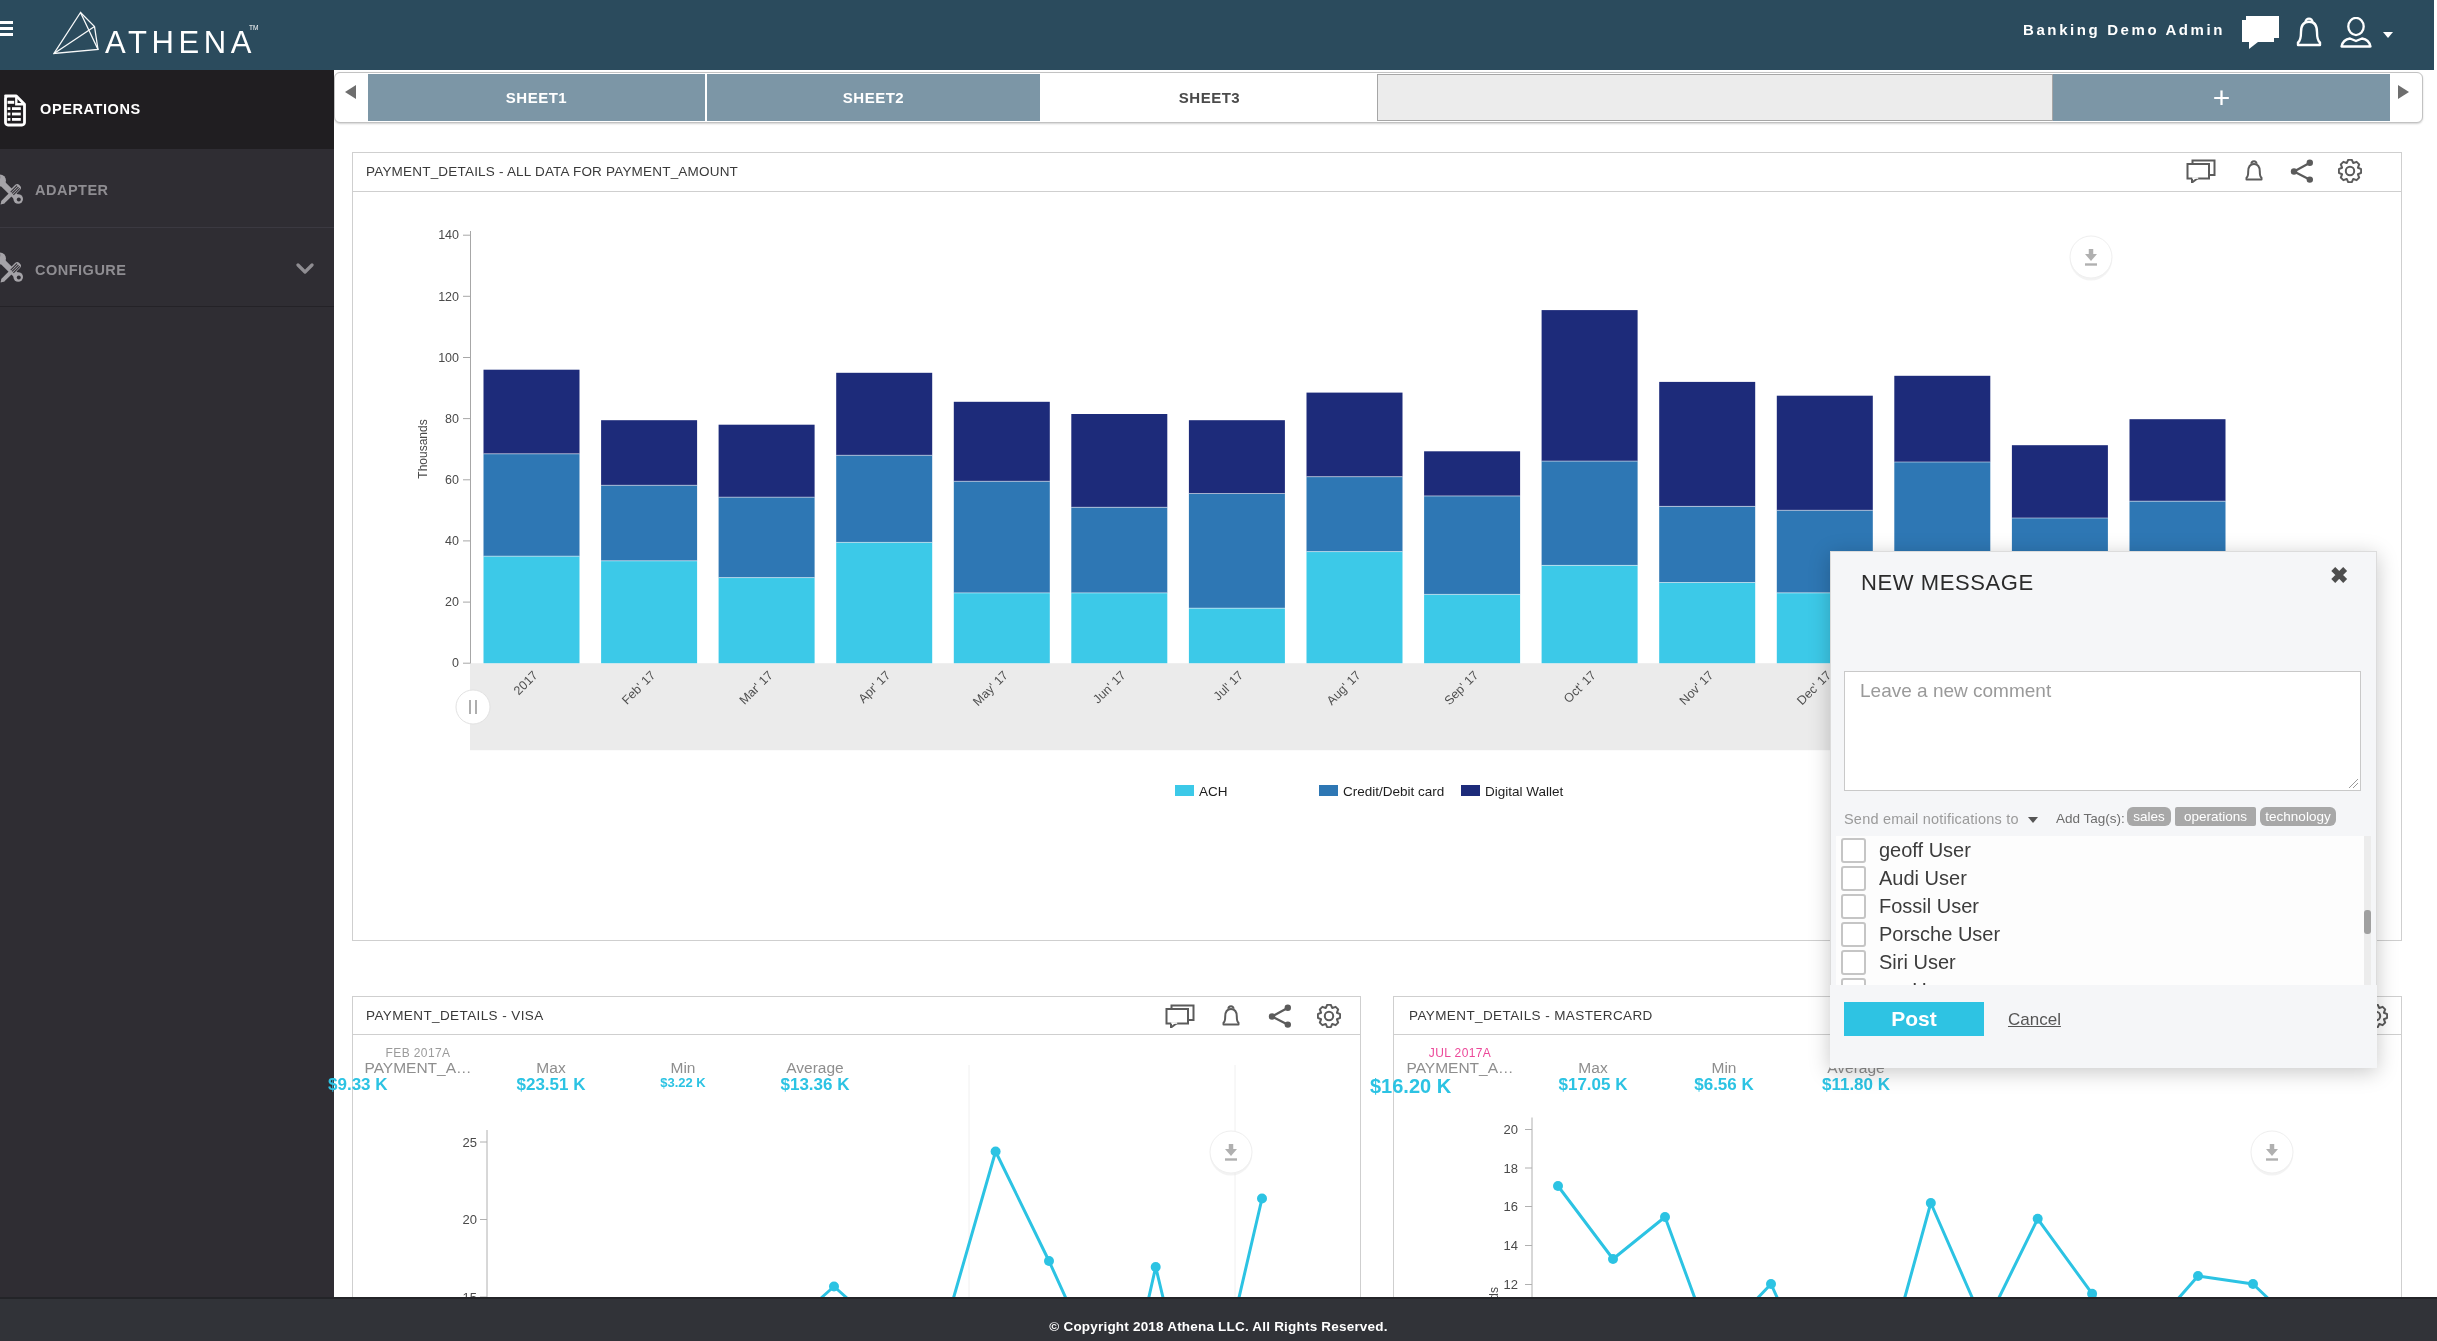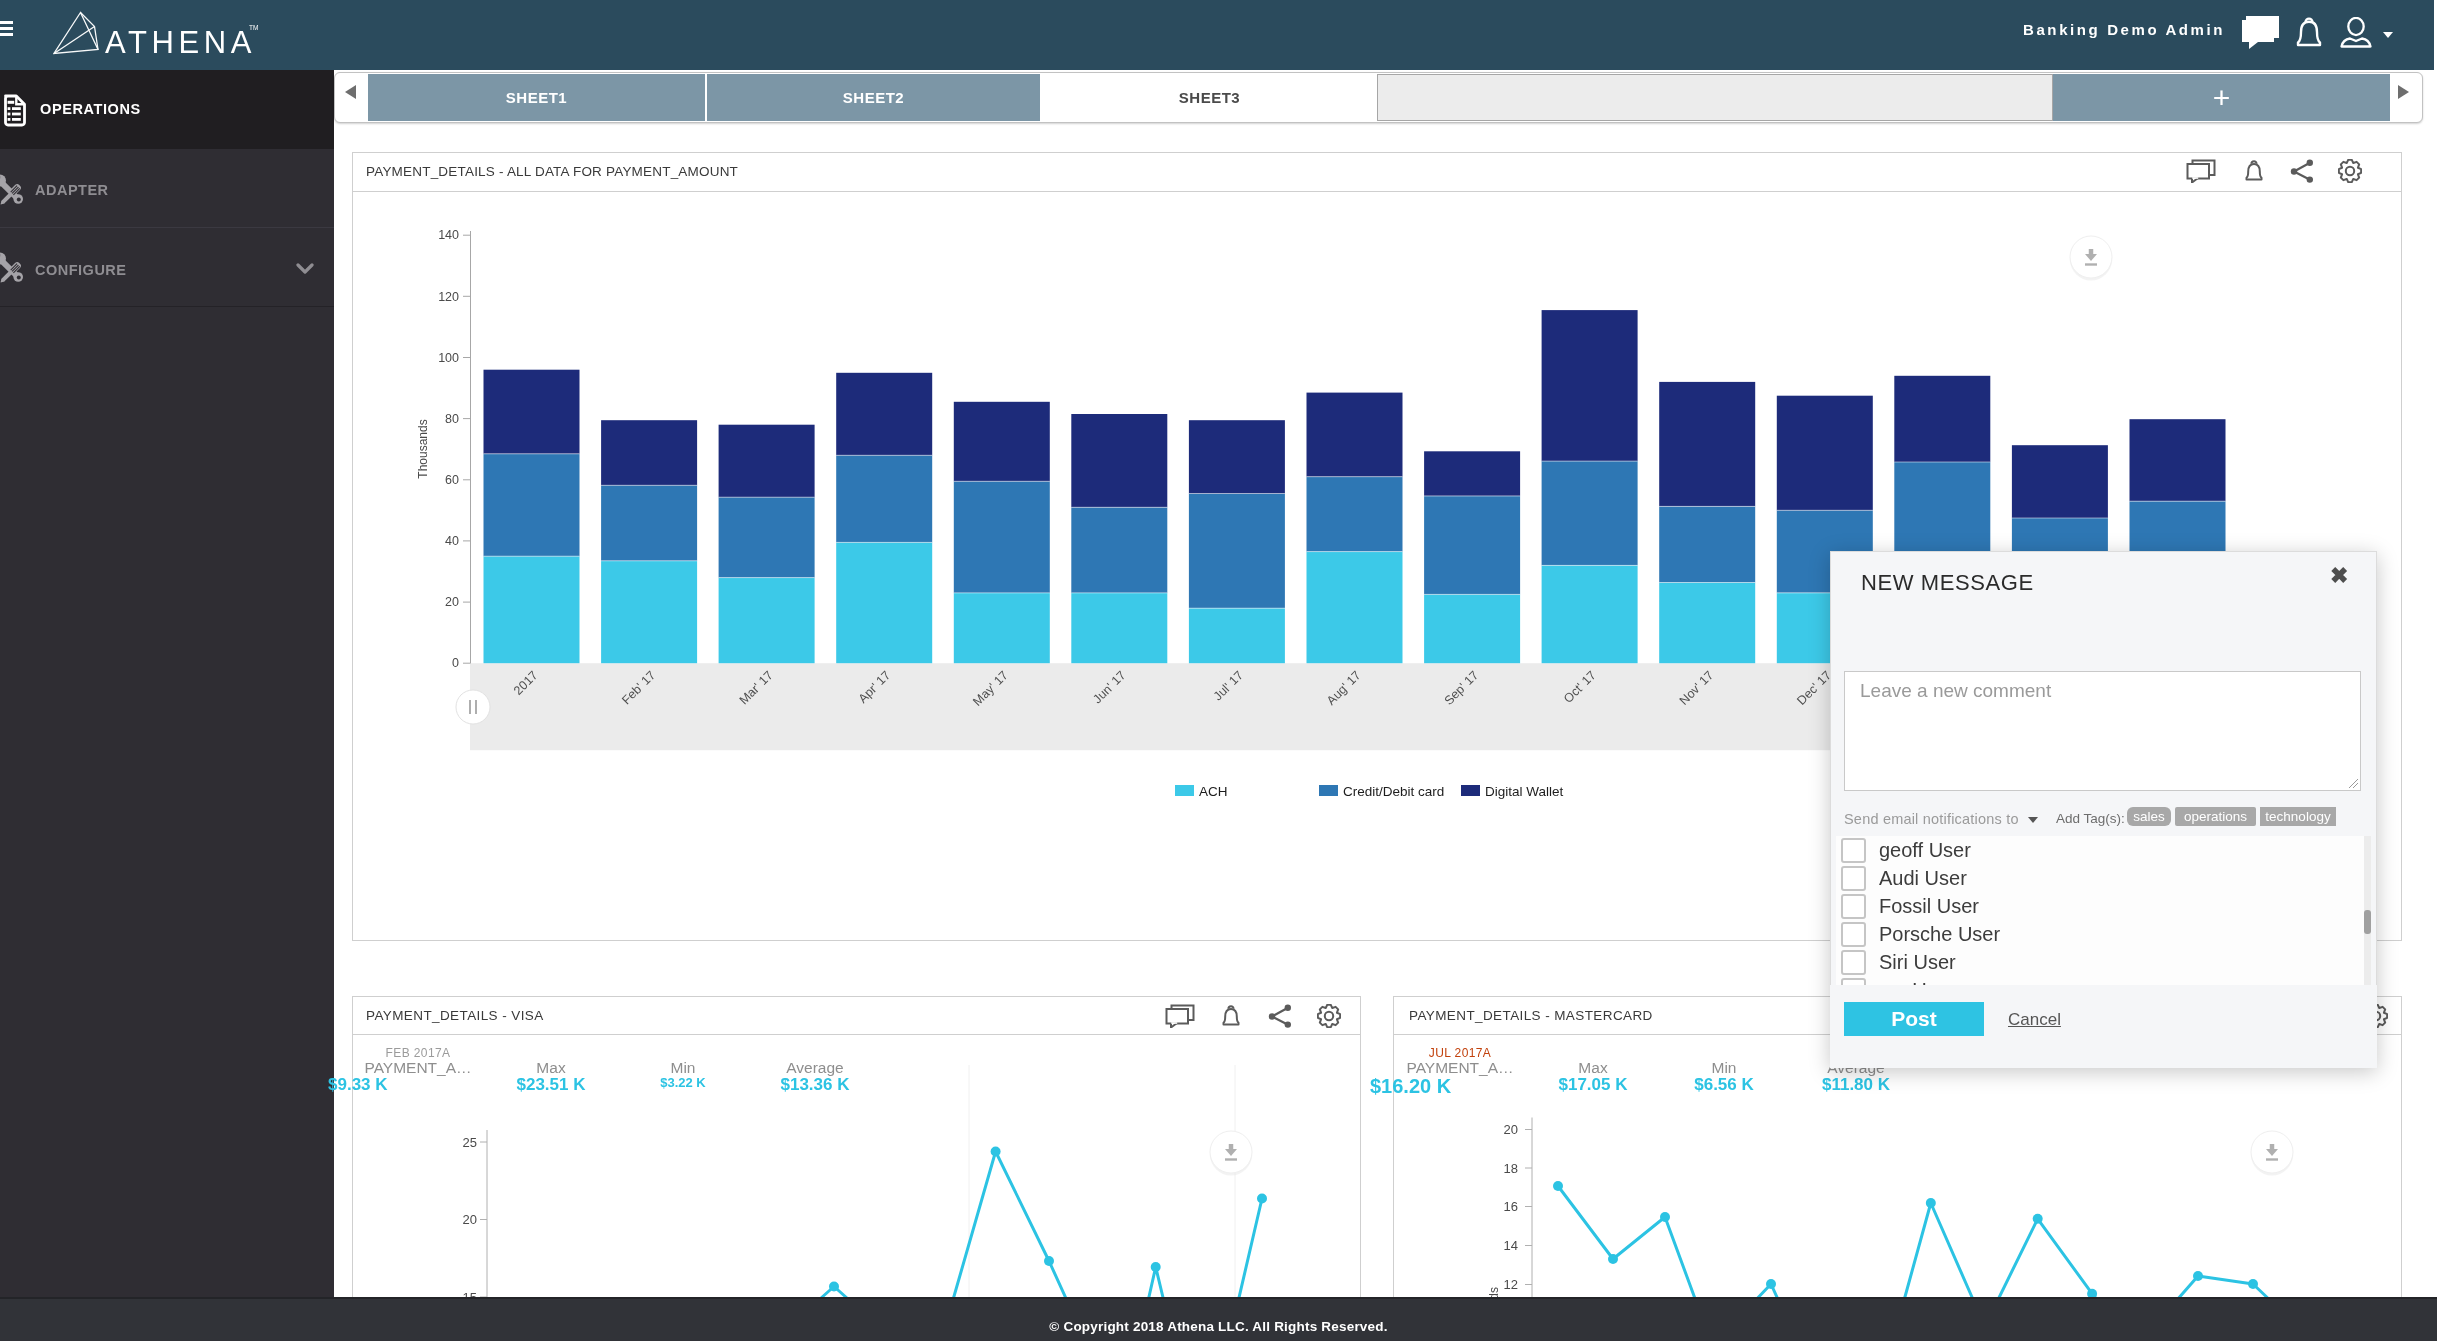--- a/index.html
+++ b/index.html
@@ -325,21 +325,21 @@
 <svg style="position:absolute;left:2315px;top:1004px" width="24" height="24" viewBox="0 0 24 24">
     <path d="M4 12.5 L19.5 4 M4 12.5 L19.5 20.5" stroke="#5b5b5b" stroke-width="2.2" fill="none"></path>
     <circle cx="4" cy="12.5" r="3.2" fill="#5b5b5b"></circle>
     <circle cx="19.8" cy="3.8" r="3.2" fill="#5b5b5b"></circle>
     <circle cx="19.8" cy="20.6" r="3.2" fill="#5b5b5b"></circle>
   </svg>
 <svg style="position:absolute;left:2364px;top:1004px" width="24" height="24" viewBox="0 0 24 24">
     <path d="M8.73 4.05 L10.20 0.84 L13.80 0.84 L15.27 4.05 L15.31 4.06 L18.62 2.84 L21.16 5.38 L19.94 8.69 L19.95 8.73 L23.16 10.20 L23.16 13.80 L19.95 15.27 L19.94 15.31 L21.16 18.62 L18.62 21.16 L15.31 19.94 L15.27 19.95 L13.80 23.16 L10.20 23.16 L8.73 19.95 L8.69 19.94 L5.38 21.16 L2.84 18.62 L4.06 15.31 L4.05 15.27 L0.84 13.80 L0.84 10.20 L4.05 8.73 L4.06 8.69 L2.84 5.38 L5.38 2.84 L8.69 4.06 Z" fill="none" stroke="#5b5b5b" stroke-width="2.0" stroke-linejoin="round"></path>
     <circle cx="12" cy="12" r="4.2" fill="none" stroke="#5b5b5b" stroke-width="2.0"></circle>
   </svg>
-<div style="position:absolute;left:1370px;top:1046px;width:180px;text-align:center;font-size:12px;color:#c2410c;letter-spacing:0.4px">JUL 2017A</div>
+<div style="position:absolute;left:1370px;top:1046px;width:180px;text-align:center;font-size:12px;color:#ec4899;letter-spacing:0.4px">JUL 2017A</div>
 <div style="position:absolute;left:1370px;top:1059px;width:180px;text-align:center;font-size:15.5px;color:#8e8e8e">PAYMENT_A…</div>
 <div style="position:absolute;left:1370px;top:1075px;width:180px;text-align:left;font-size:20px;font-weight:bold;color:#2cc3e3">$16.20 K</div>
 <div style="position:absolute;left:1503px;top:1059px;width:180px;text-align:center;font-size:15.5px;color:#8e8e8e">Max</div>
 <div style="position:absolute;left:1503px;top:1075px;width:180px;text-align:center;font-size:17px;font-weight:bold;color:#2cc3e3">$17.05 K</div>
 <div style="position:absolute;left:1634px;top:1059px;width:180px;text-align:center;font-size:15.5px;color:#8e8e8e">Min</div>
 <div style="position:absolute;left:1634px;top:1075px;width:180px;text-align:center;font-size:17px;font-weight:bold;color:#2cc3e3">$6.56 K</div>
 <div style="position:absolute;left:1766px;top:1059px;width:180px;text-align:center;font-size:15.5px;color:#8e8e8e">Average</div>
 <div style="position:absolute;left:1766px;top:1075px;width:180px;text-align:center;font-size:17px;font-weight:bold;color:#2cc3e3">$11.80 K</div>
 <svg style="position:absolute;left:1394px;top:1035px" width="1007" height="306" viewBox="0 0 1007 306" font-family="Liberation Sans, sans-serif">
     <line x1="138" y1="82.5" x2="138" y2="306" stroke="#b0b0b0" stroke-width="1"></line>
@@ -378,21 +378,21 @@
 <div class="abs" style="left:1844px;top:671px;z-index:41;width:517px;height:120px;background:#fff;border:1px solid #c9c9c9"></div>
 <div class="abs" style="left:1860px;top:680px;z-index:41;font-size:19px;color:#9a9a9a">Leave a new comment</div>
 <svg class="abs" style="left:2347px;top:777px;z-index:42" width="12" height="12" viewBox="0 0 12 12">
 <path d="M2 11 L11 2 M6 11 L11 6" stroke="#9a9a9a" stroke-width="1"></path>
   </svg>
 <div class="abs" style="left:1844px;top:811px;z-index:41;font-size:14.5px;color:#9a9a9a;letter-spacing:0.2px">Send email notifications to</div>
 <div class="abs" style="left:2028px;top:817px;z-index:41;width:0;height:0;border-left:5px solid transparent;border-right:5px solid transparent;border-top:6px solid #555"></div>
 <div class="abs" style="left:2056px;top:811px;z-index:41;font-size:13.5px;color:#6d6d6d">Add Tag(s):</div>
 <div class="abs" style="left:2127px;top:807px;z-index:41;width:44px;height:19px;background:#a8a8a8;border-radius:6px;color:#fff;font-size:13.5px;display:flex;align-items:center;justify-content:center">sales</div>
 <div class="abs" style="left:2175px;top:807px;z-index:41;width:81px;height:19px;background:#a8a8a8;border-radius:2px;color:#fff;font-size:13.5px;display:flex;align-items:center;justify-content:center">operations</div>
-<div class="abs" style="left:2260px;top:807px;z-index:41;width:76px;height:19px;background:#a8a8a8;border-radius:0;color:#fff;font-size:13.5px;display:flex;align-items:center;justify-content:center">technology</div>
+<div class="abs" style="left:2260px;top:807px;z-index:41;width:76px;height:19px;background:#a8a8a8;border-radius:6px;color:#fff;font-size:13.5px;display:flex;align-items:center;justify-content:center">technology</div>
 <div class="abs" style="left:1836px;top:836px;z-index:41;width:529px;height:149px;background:#fdfdfd;overflow:hidden"></div>
 <div class="abs" style="left:1841px;top:838.0px;z-index:41;width:25px;height:25px;background:#fff;border:2px solid #c5c5c5;border-radius:3px"></div>
 <div class="abs" style="left:1879px;top:839.0px;z-index:41;font-size:20px;color:#3c3c3c">geoff User</div>
 <div class="abs" style="left:1841px;top:866.0px;z-index:41;width:25px;height:25px;background:#fff;border:2px solid #c5c5c5;border-radius:3px"></div>
 <div class="abs" style="left:1879px;top:867.0px;z-index:41;font-size:20px;color:#3c3c3c">Audi User</div>
 <div class="abs" style="left:1841px;top:894.0px;z-index:41;width:25px;height:25px;background:#fff;border:2px solid #c5c5c5;border-radius:3px"></div>
 <div class="abs" style="left:1879px;top:895.0px;z-index:41;font-size:20px;color:#3c3c3c">Fossil User</div>
 <div class="abs" style="left:1841px;top:922.0px;z-index:41;width:25px;height:25px;background:#fff;border:2px solid #c5c5c5;border-radius:3px"></div>
 <div class="abs" style="left:1879px;top:923.0px;z-index:41;font-size:20px;color:#3c3c3c">Porsche User</div>
 <div class="abs" style="left:1841px;top:950.0px;z-index:41;width:25px;height:25px;background:#fff;border:2px solid #c5c5c5;border-radius:3px"></div>

